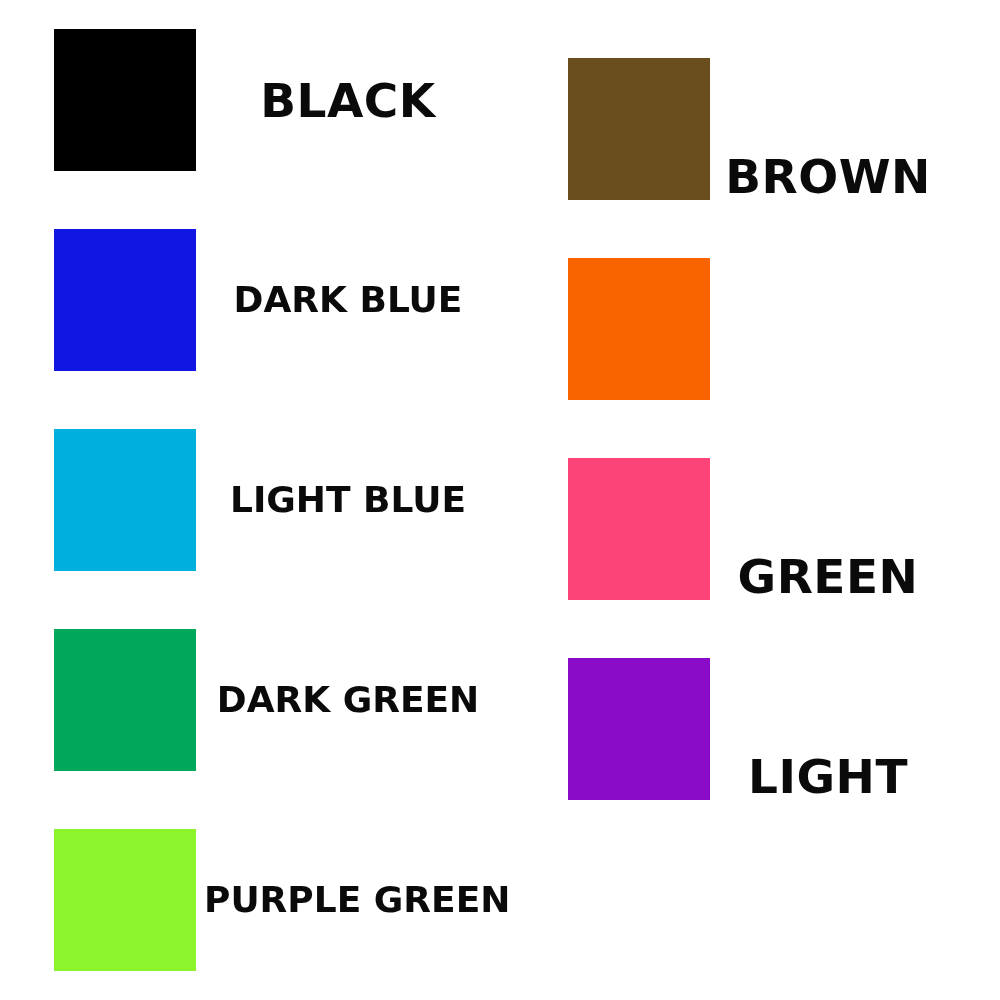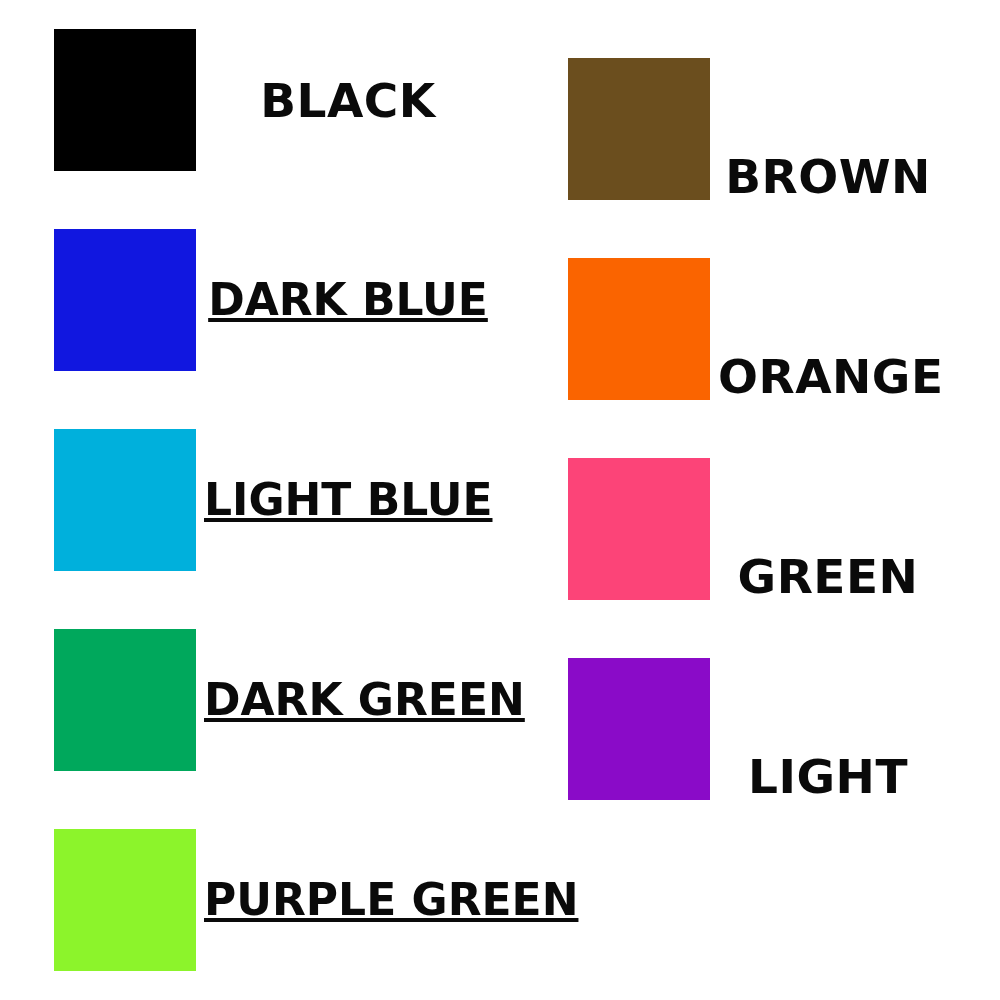--- a/index.html
+++ b/index.html
@@ -62,23 +62,22 @@
     font-weight: bold;
     font-size: 47px;
     line-height: 1;
     letter-spacing: 0.5px;
     white-space: nowrap;
     padding-left: 8px;
     user-select: none;
   }
 
   .label.long {
-    font-size: 44px;
+    font-size: 36px;
     letter-spacing: 0px;
-    text-decoration: underline;
   }
 </style>
 </head>
 <body>
 
 <div class="chart">
 
   <div class="swatch-cell col-left">
     <span class="swatch" style="background-color: rgb(0, 0, 0);"></span>
     <span class="label">BLACK</span>
@@ -87,21 +86,20 @@
     <span class="swatch" style="background-color: rgb(107, 78, 30);"></span>
     <span class="label">BROWN</span>
   </div>
 
   <div class="swatch-cell col-left">
     <span class="swatch" style="background-color: rgb(17, 23, 224);"></span>
     <span class="label long">DARK BLUE</span>
   </div>
   <div class="swatch-cell col-right">
     <span class="swatch" style="background-color: rgb(250, 100, 0);"></span>
-    <span class="label">ORANGE</span>
   </div>
 
   <div class="swatch-cell col-left">
     <span class="swatch" style="background-color: rgb(0, 176, 220);"></span>
     <span class="label long">LIGHT BLUE</span>
   </div>
   <div class="swatch-cell col-right">
     <span class="swatch" style="background-color: rgb(252, 68, 120);"></span>
     <span class="label">GREEN</span>
   </div>

